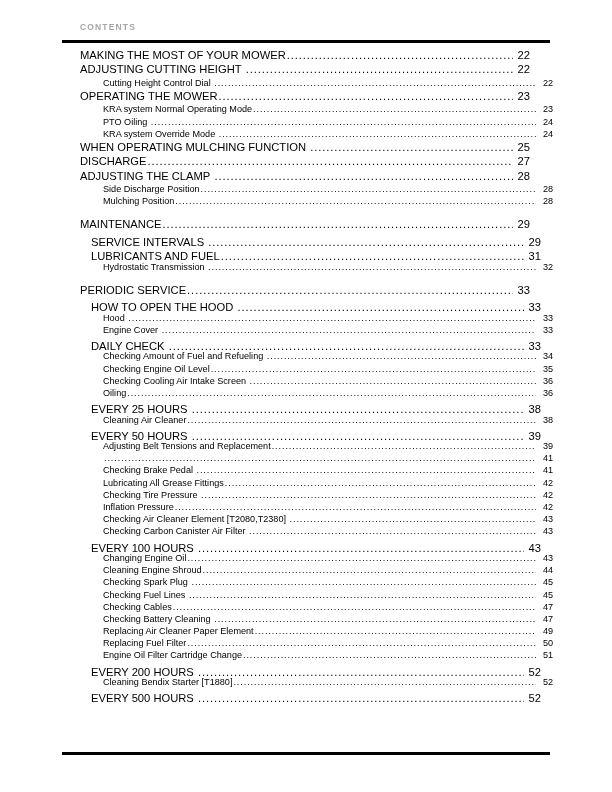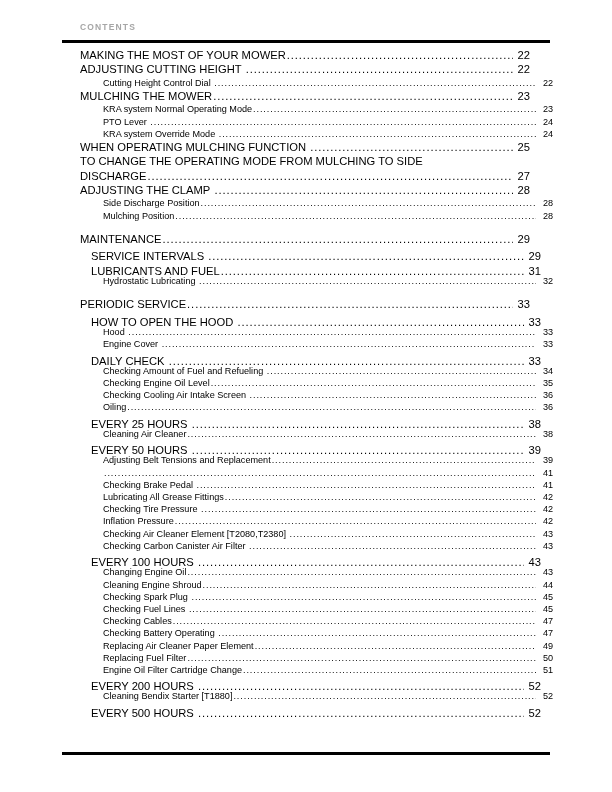--- a/index.html
+++ b/index.html
@@ -131,47 +131,44 @@
         <span class="toc-title">ADJUSTING CUTTING HEIGHT</span>
         <span class="leader">...............................................................................................................................................................</span>
         <span class="pageno">22</span>
       </div>
       <div class="toc-row lvl2 sp">
         <span class="toc-title">Cutting Height Control Dial</span>
         <span class="leader">...............................................................................................................................................................</span>
         <span class="pageno">22</span>
       </div>
       <div class="toc-row lvl0">
-        <span class="toc-title">MULCHING THE MOWER</span>
+        <span class="toc-title">OPERATING THE MOWER</span>
         <span class="leader">...............................................................................................................................................................</span>
         <span class="pageno">23</span>
       </div>
       <div class="toc-row lvl2">
         <span class="toc-title">KRA system Normal Operating Mode</span>
         <span class="leader">...............................................................................................................................................................</span>
         <span class="pageno">23</span>
       </div>
       <div class="toc-row lvl2 sp">
-        <span class="toc-title">PTO Lever</span>
+        <span class="toc-title">PTO Oiling</span>
         <span class="leader">...............................................................................................................................................................</span>
         <span class="pageno">24</span>
       </div>
       <div class="toc-row lvl2 sp">
         <span class="toc-title">KRA system Override Mode</span>
         <span class="leader">...............................................................................................................................................................</span>
         <span class="pageno">24</span>
       </div>
       <div class="toc-row lvl0 sp">
         <span class="toc-title">WHEN OPERATING MULCHING FUNCTION</span>
         <span class="leader">...............................................................................................................................................................</span>
         <span class="pageno">25</span>
       </div>
-      <div class="toc-row lvl0 cont">
-        <span class="toc-title">TO CHANGE THE OPERATING MODE FROM MULCHING TO SIDE</span>
-      </div>
       <div class="toc-row lvl0">
         <span class="toc-title">DISCHARGE</span>
         <span class="leader">...............................................................................................................................................................</span>
         <span class="pageno">27</span>
       </div>
       <div class="toc-row lvl0 sp">
         <span class="toc-title">ADJUSTING THE CLAMP</span>
         <span class="leader">...............................................................................................................................................................</span>
         <span class="pageno">28</span>
       </div>
@@ -195,21 +192,21 @@
         <span class="toc-title">SERVICE INTERVALS</span>
         <span class="leader">...............................................................................................................................................................</span>
         <span class="pageno">29</span>
       </div>
       <div class="toc-row lvl1">
         <span class="toc-title">LUBRICANTS AND FUEL</span>
         <span class="leader">...............................................................................................................................................................</span>
         <span class="pageno">31</span>
       </div>
       <div class="toc-row lvl2 sp">
-        <span class="toc-title">Hydrostatic Lubricating</span>
+        <span class="toc-title">Hydrostatic Transmission</span>
         <span class="leader">...............................................................................................................................................................</span>
         <span class="pageno">32</span>
       </div>
       <div class="gap"></div>
       <div class="toc-row lvl0">
         <span class="toc-title">PERIODIC SERVICE</span>
         <span class="leader">...............................................................................................................................................................</span>
         <span class="pageno">33</span>
       </div>
       <div class="toc-row lvl1 sp">
@@ -330,21 +327,21 @@
         <span class="toc-title">Checking Fuel Lines</span>
         <span class="leader">...............................................................................................................................................................</span>
         <span class="pageno">45</span>
       </div>
       <div class="toc-row lvl2">
         <span class="toc-title">Checking Cables</span>
         <span class="leader">...............................................................................................................................................................</span>
         <span class="pageno">47</span>
       </div>
       <div class="toc-row lvl2 sp">
-        <span class="toc-title">Checking Battery Operating</span>
+        <span class="toc-title">Checking Battery Cleaning</span>
         <span class="leader">...............................................................................................................................................................</span>
         <span class="pageno">47</span>
       </div>
       <div class="toc-row lvl2">
         <span class="toc-title">Replacing Air Cleaner Paper Element</span>
         <span class="leader">...............................................................................................................................................................</span>
         <span class="pageno">49</span>
       </div>
       <div class="toc-row lvl2">
         <span class="toc-title">Replacing Fuel Filter</span>

